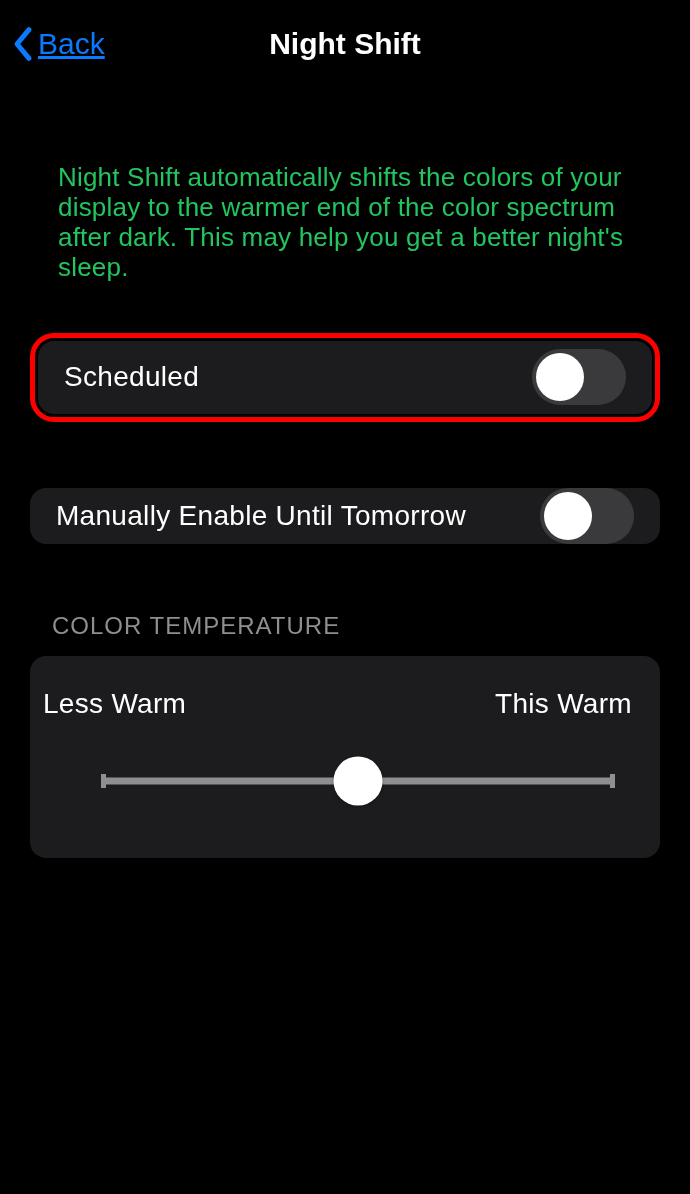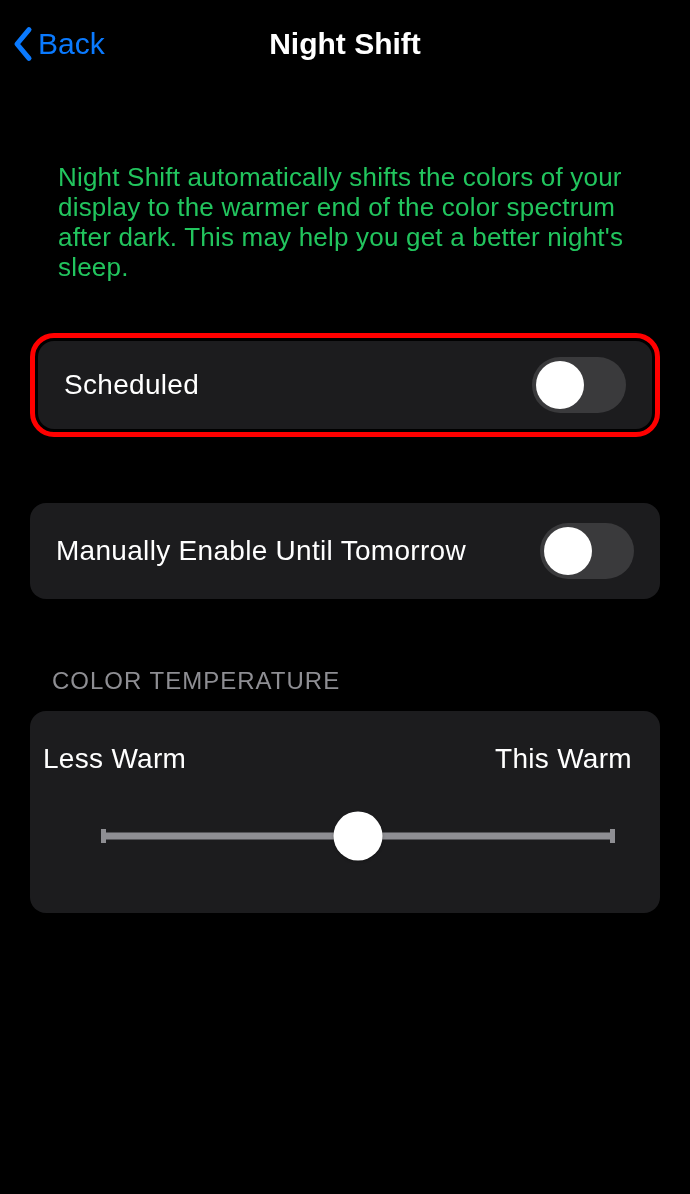--- a/index.html
+++ b/index.html
@@ -30,20 +30,21 @@
       top: 0;
       height: 88px;
       display: flex;
       align-items: center;
       gap: 4px;
       color: #0a7aff;
       font-size: 30px;
       cursor: pointer;
       background: none;
       border: none;
+      text-decoration: underline;
     }
     .chevron-left {
       width: 22px;
       height: 36px;
       display: inline-block;
     }
     .chevron-left svg {
       width: 100%;
       height: 100%;
     }
@@ -68,32 +69,32 @@
       border-radius: 24px;
       padding: 3px;
     }
     .row {
       background: #1c1c1e;
       border-radius: 16px;
       display: flex;
       align-items: center;
       justify-content: space-between;
       padding: 0 26px 0 26px;
-      height: 88px;
+      height: 73px;
     }
     .row-label {
       font-size: 28px;
       color: #ffffff;
       letter-spacing: 0.3px;
     }
     .second-row-wrapper {
       margin: 66px 30px 0 30px;
     }
     .second-row-wrapper .row {
-      height: 96px;
+      height: 56px;
     }
     .toggle {
       width: 94px;
       height: 56px;
       background: #3a3a3c;
       border-radius: 28px;
       position: relative;
       cursor: pointer;
     }
     .toggle-knob {

